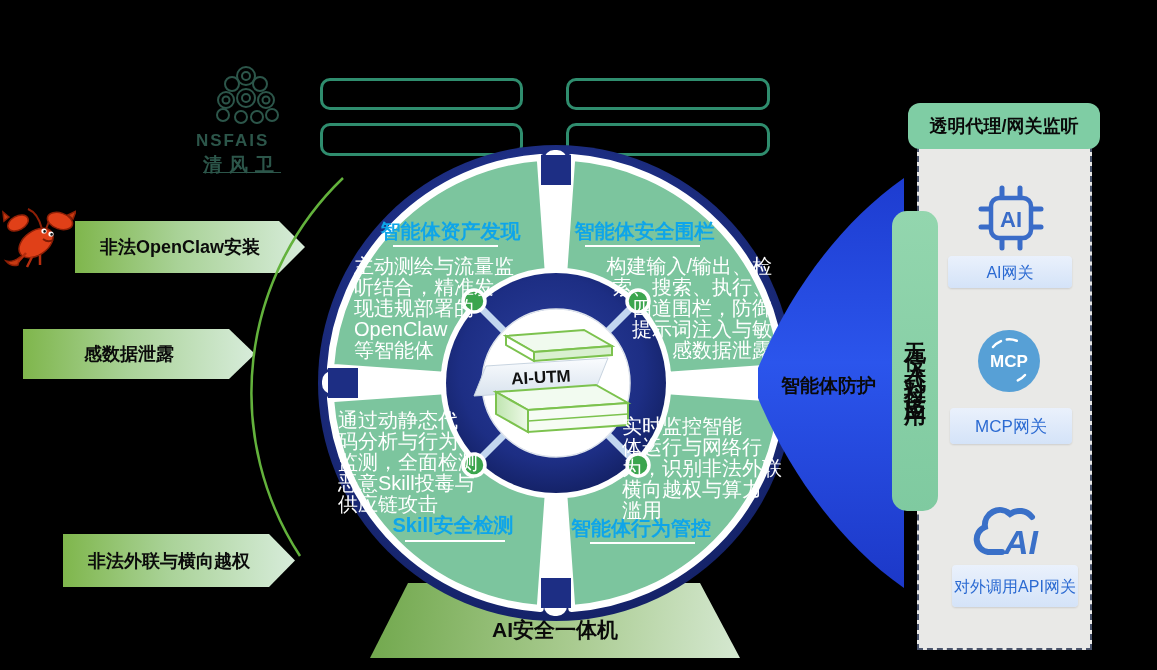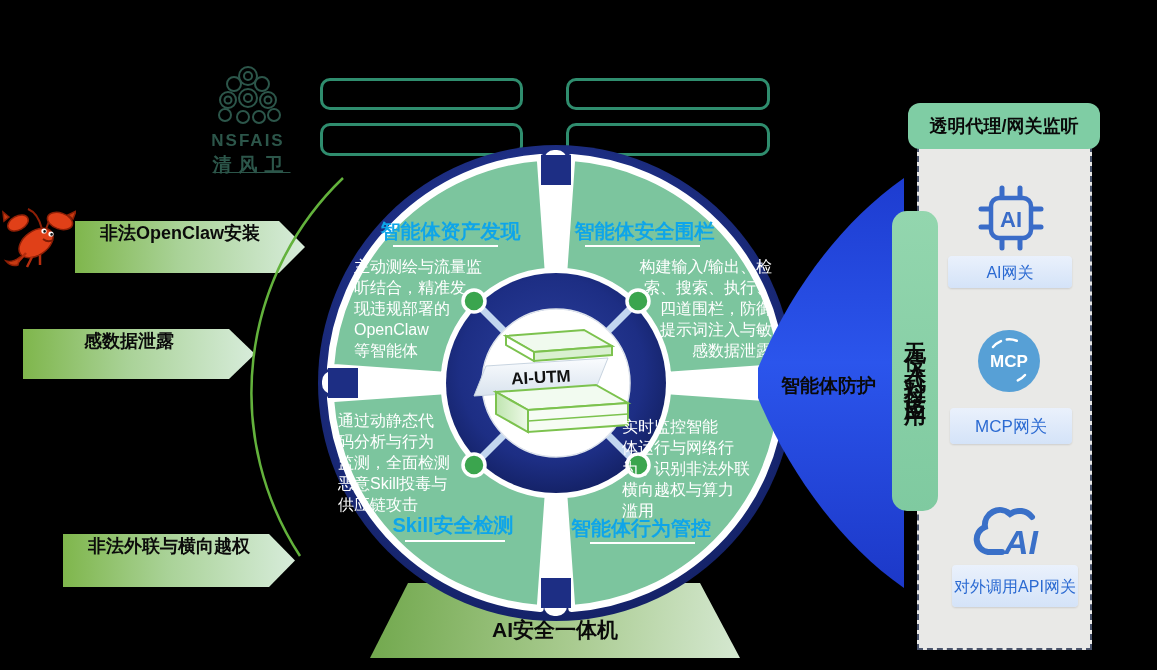--- a/index.html
+++ b/index.html
@@ -1,33 +1,33 @@
 <!DOCTYPE html>
 <html><head>
 <meta charset="utf-8">
 <style>
   html,body{margin:0;padding:0;background:#000;}
   #stage{position:relative;width:1157px;height:670px;background:#000;overflow:hidden;
          font-family:"Liberation Sans","DejaVu Sans",sans-serif;}
   .abs{position:absolute;}
   
-  .logo{left:196px;top:64px;width:104px;text-align:center;color:#2c564a;}
+  .logo{left:196px;top:64px;width:104px;color:#2c564a;}
   .logo .brand{font-weight:bold;font-size:17px;letter-spacing:2px;margin-top:1px;}
   .logo .cname{font-weight:bold;font-size:19px;letter-spacing:7px;margin-top:1px;text-indent:7px;text-decoration:underline;}
   
   .tbox{border:3px solid #2f8d6e;border-radius:10px;background:transparent;}
   
-  .arrow{display:flex;justify-content:center;
+  .arrow{display:flex;align-items:center;justify-content:center;
          background:linear-gradient(90deg,#7fb64c,#a9d297 45%,#d7ecda);
          clip-path:polygon(0 0,calc(100% - 26px) 0,100% 50%,calc(100% - 26px) 100%,0 100%);
          color:#0b0b0b;font-weight:bold;font-size:18px;padding-right:20px;}
   
   .q-title{color:#0ea5e9;font-weight:bold;font-size:20px;text-align:center;}
   .q-rule{height:2px;background:#fff;}
-  .q-body{color:#fff;font-size:16px;line-height:21px;white-space:pre-line;}
+  .q-body{color:#fff;font-size:20px;line-height:21px;white-space:pre-line;}
   
   .prot{color:#0a0a0a;font-weight:bold;font-size:19px;}
   
   .bridge{left:892px;top:211px;width:46px;height:300px;border-radius:15px;
           background:linear-gradient(180deg,#93d6ae,#7fcaa0);
           display:flex;align-items:center;justify-content:center;}
   .bridge span{writing-mode:vertical-rl;text-orientation:upright;color:#0a0a0a;
           font-weight:bold;font-size:22px;letter-spacing:9px;}
   
   .panel{left:917px;top:146px;width:171px;height:500px;background:#e9e9e7;

